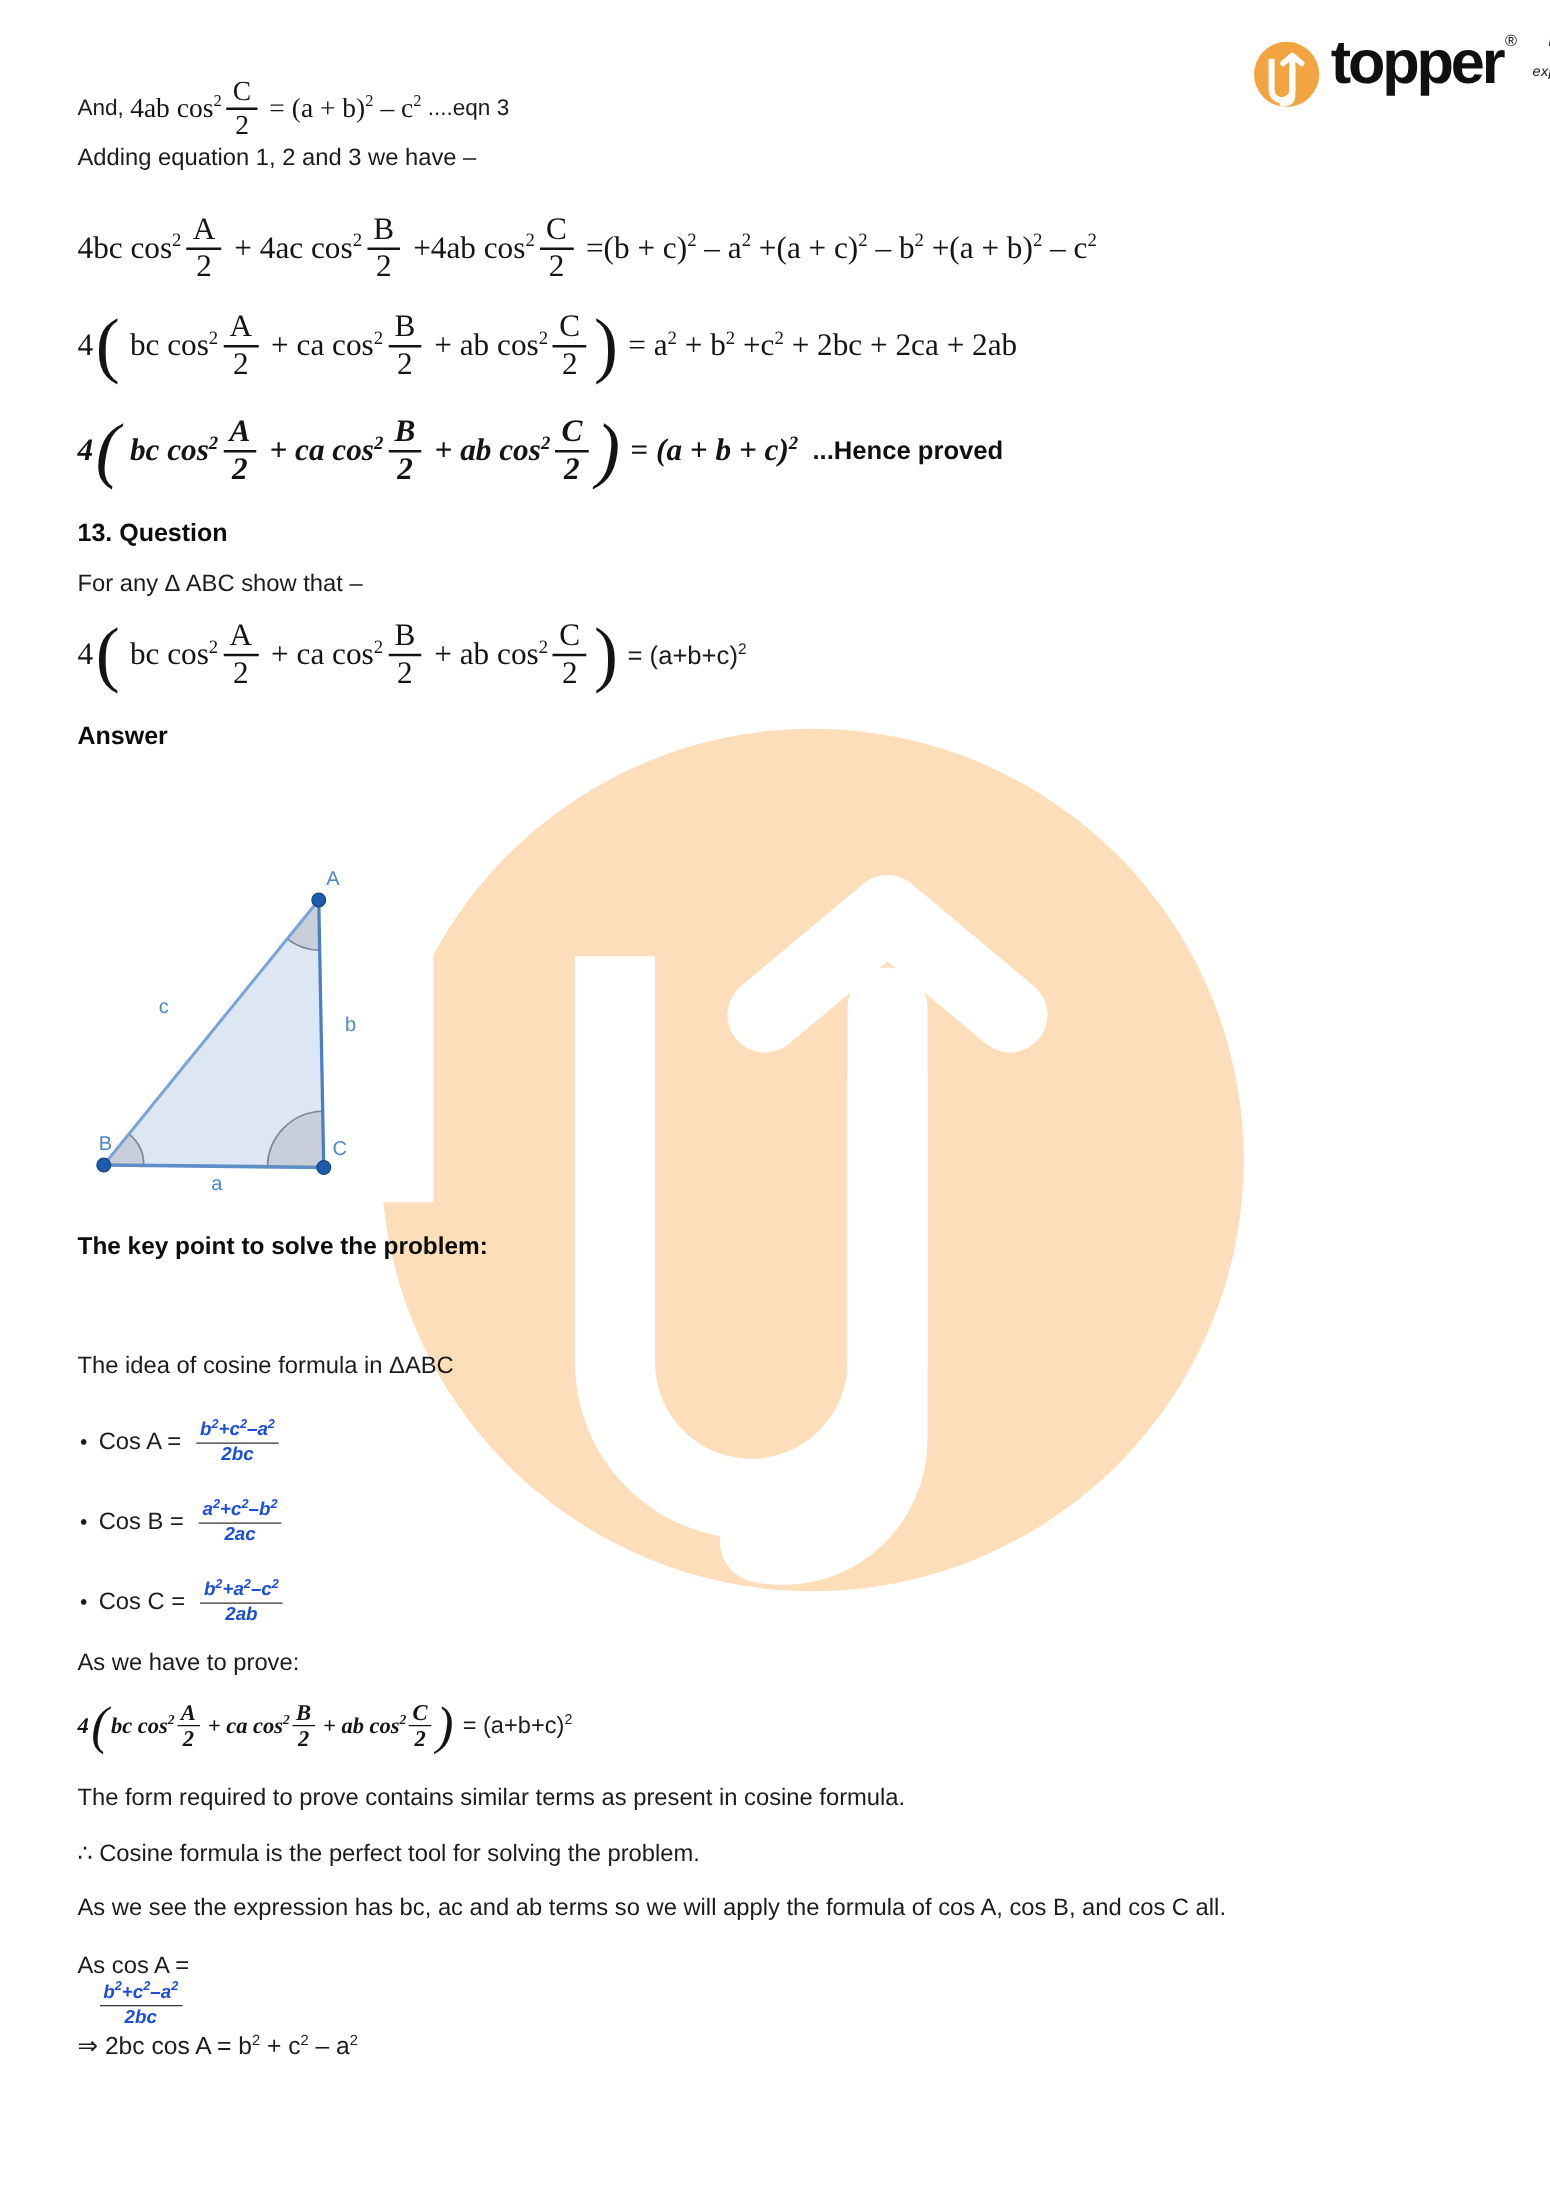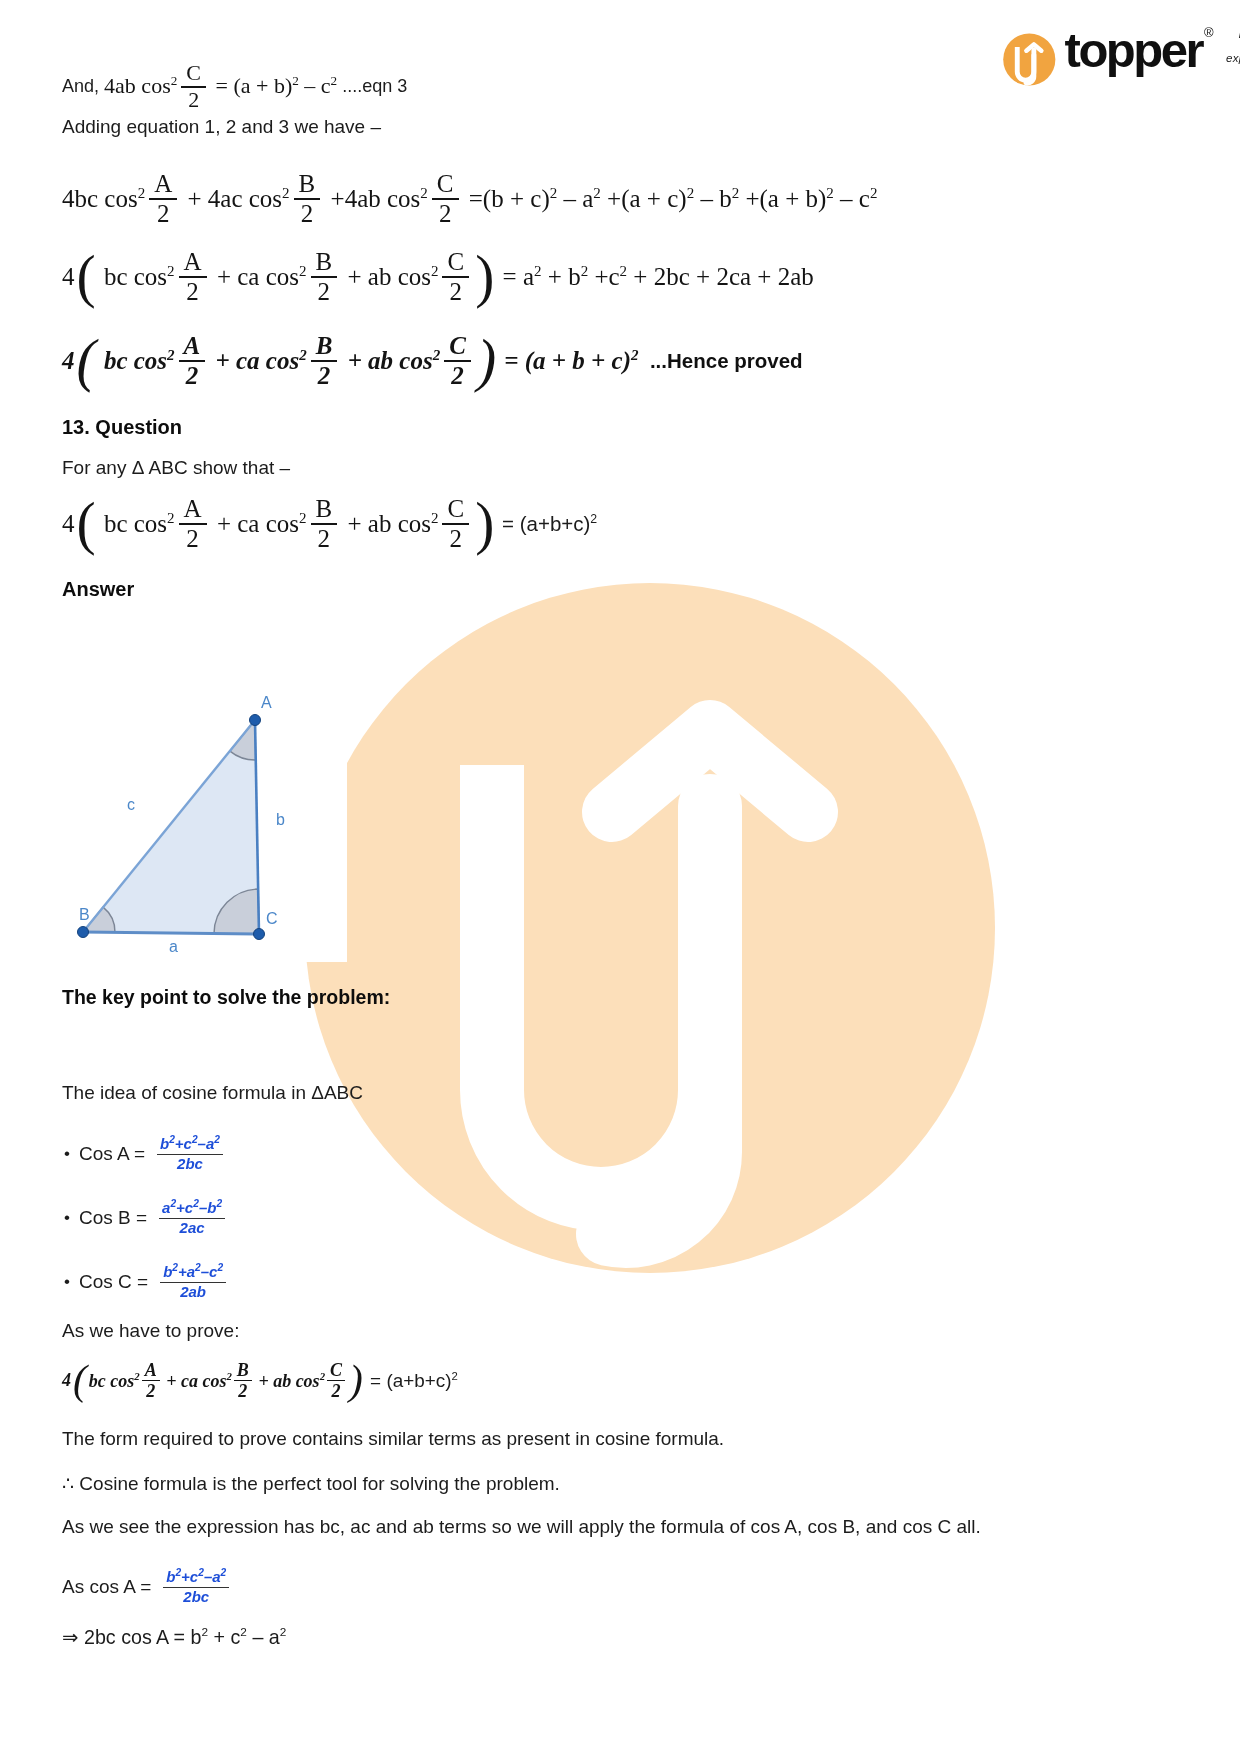--- a/index.html
+++ b/index.html
@@ -158,21 +158,21 @@
   <div class="body-line abs" style="left:62px;top:1320px;">As we have to prove:</div>
 
   <div class="eq eq-sm abs eq-italic" style="left:62px;top:1360px;"><span class="mt">4</span><span class="mp">(</span><span class="mt">bc cos<sup>2</sup></span><span class="mf"><span class="mfn">A</span><span class="mfd">2</span></span><span class="mt"> + ca cos<sup>2</sup></span><span class="mf"><span class="mfn">B</span><span class="mfd">2</span></span><span class="mt"> + ab cos<sup>2</sup></span><span class="mf"><span class="mfn">C</span><span class="mfd">2</span></span><span class="mp">)</span><span class="ms"> = (a+b+c)<sup>2</sup></span></div>
 
   <div class="body-line abs" style="left:62px;top:1428px;">The form required to prove contains similar terms as present in cosine formula.</div>
 
   <div class="body-line abs" style="left:62px;top:1472px;">∴ Cosine formula is the perfect tool for solving the problem.</div>
 
   <div class="body-line abs" style="left:62px;top:1516px;text-align:right;">As we see the expression has bc, ac and ab terms so we will apply the formula of cos A, cos B, and cos C all.</div>
 
-  <div class="brow abs" style="left:62px;top:1562px;height:50px;">
+  <div class="brow abs" style="left:62px;top:1562px;height:50px;flex-direction:column;">
     <span>As cos A = </span>
     <span class="bfrac">
         <span class="bfn">b<sup>2</sup>+c<sup>2</sup>–a<sup>2</sup></span>
         <span class="bfd">2bc</span>
       </span>
   </div>
 
   <div class="eq abs" style="left:62px;top:1625px;font-size:24px;"><span class="ms">⇒ 2bc cos A = b<sup>2</sup> + c<sup>2</sup> – a<sup>2</sup></span></div>
 
 </div>

